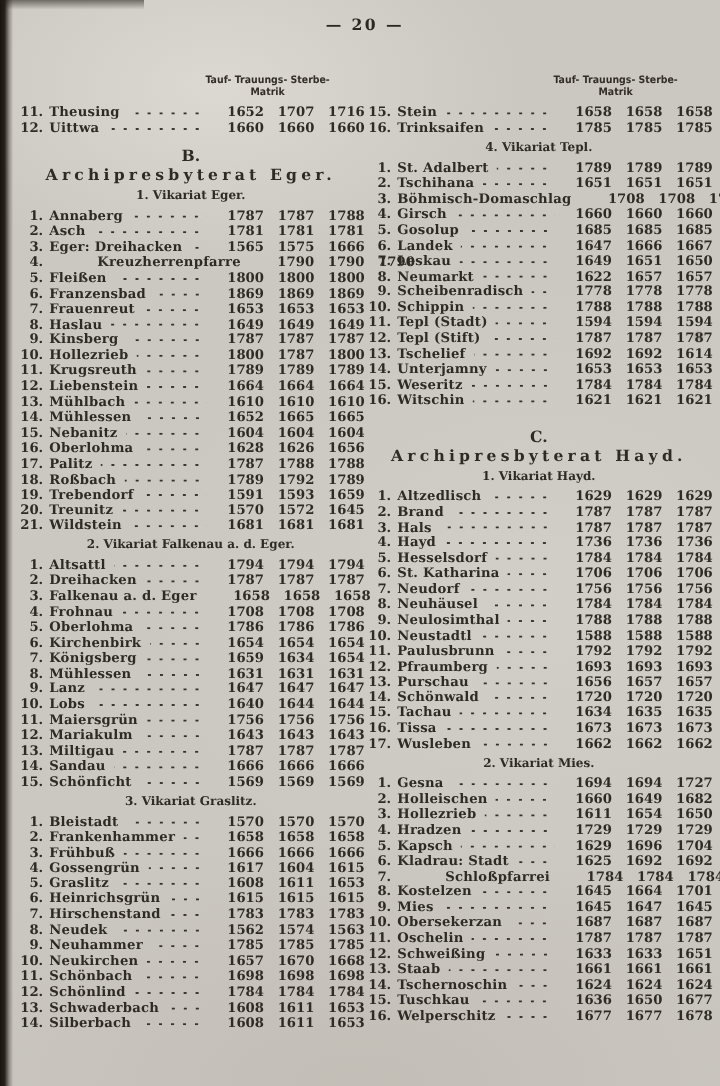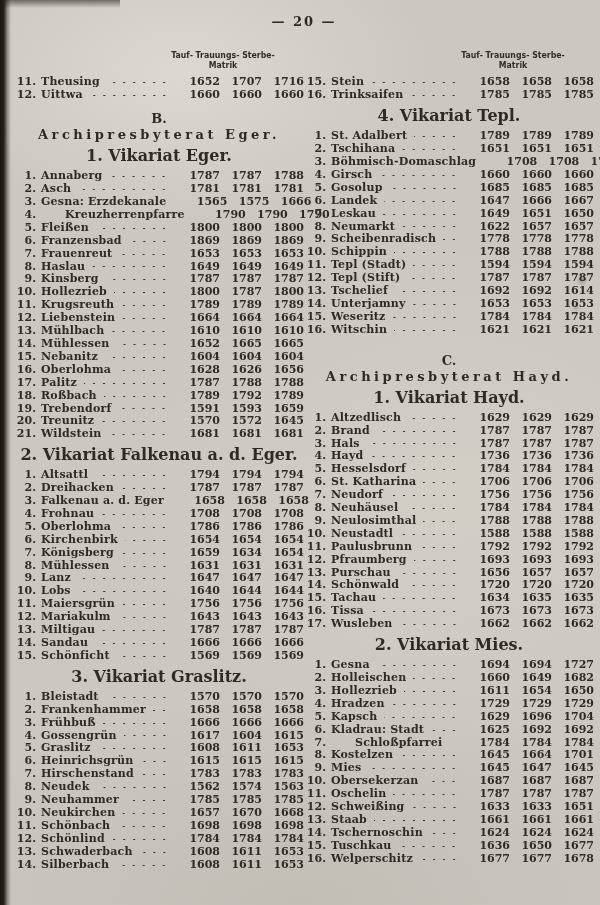--- a/index.html
+++ b/index.html
@@ -19,46 +19,46 @@
     position:absolute;left:0;top:0;bottom:0;width:11px;z-index:5;
     background:linear-gradient(to right,#17140f 0%,#26221c 35%,rgba(70,64,56,.45) 68%,rgba(70,64,56,0) 100%);
   }
   .scan-edge-top{
     position:absolute;left:0;top:0;width:120px;height:8px;z-index:5;
     background:linear-gradient(to bottom,rgba(30,26,20,.55) 0%,rgba(30,26,20,0) 100%);
   }
   .page{position:relative;z-index:2;padding:10px 6px 0 14px;}
   .page-number{
     text-align:center;font-size:13px;font-weight:bold;letter-spacing:2px;
-    margin:4px 0 0 0;color:#2b2722;
+    margin:4px 0 12px 0;color:#2b2722;
   }
   .cols{display:flex;margin-top:0;}
   .col{flex:1;min-width:0;position:relative;}
   .matrik-head{
     margin:21px 6px 6px auto;width:150px;text-align:center;
     font-family:"DejaVu Sans", sans-serif;font-weight:bold;
     font-size:8.5px;line-height:1.2;color:#322d27;transform:scaleX(.92);
   }
   .row{
     display:flex;align-items:baseline;white-space:nowrap;
     font-size:11px;font-weight:bold;line-height:12.9px;
   }
   .row .no{width:22px;text-align:right;margin-right:5px;flex:none;}
   .row .name{flex:none;letter-spacing:.2px;}
-  .row.indent .name{margin-left:24px;}
+  .row.indent .name{margin-left:40px;}
   .row .leader{
     flex:1;min-width:6px;height:3px;align-self:center;margin:0 6px 0 7px;
     background-image:radial-gradient(circle 1.1px at 2px 1.5px,#34302a 90%,rgba(52,48,42,0) 100%);
     background-size:10px 3px;background-repeat:repeat-x;background-position:right center;
   }
   .row.noleader .leader{background:none;}
   .row .yr{width:42px;text-align:right;flex:none;}
   .sec-letter{text-align:center;font-size:13px;font-weight:bold;margin:9px 0 1px;}
   .sec-archi{text-align:center;font-size:13px;font-weight:bold;letter-spacing:3.5px;margin:1px 0 2px;}
-  .sec-vik{text-align:center;font-size:16px;font-weight:bold;margin:4px 0 5px;}
+  .sec-vik{text-align:center;font-size:10px;font-weight:bold;margin:4px 0 5px;}
   .col[data-col="1"] .sec-letter{margin-top:16px;}
 </style>
 </head>
 <body>
 
 <div class="scan-edge"></div>
 <div class="scan-edge-top"></div>
 
 <div class="page">
   <div class="page-number">— 20 —</div>
@@ -98,21 +98,21 @@
         <div class="row">
           <span class="no">2.</span>
           <span class="name">Asch</span>
           <span class="leader"></span>
           <span class="yr">1781</span>
           <span class="yr">1781</span>
           <span class="yr">1781</span>
         </div>
         <div class="row">
           <span class="no">3.</span>
-          <span class="name">Gesna: Erzdekanale</span>
+          <span class="name">Eger: Dreihacken</span>
           <span class="leader"></span>
           <span class="yr">1565</span>
           <span class="yr">1575</span>
           <span class="yr">1666</span>
         </div>
         <div class="row indent noleader">
           <span class="no">4.</span>
           <span class="name">Kreuzherrenpfarre</span>
           <span class="leader"></span>
           <span class="yr">1790</span>

